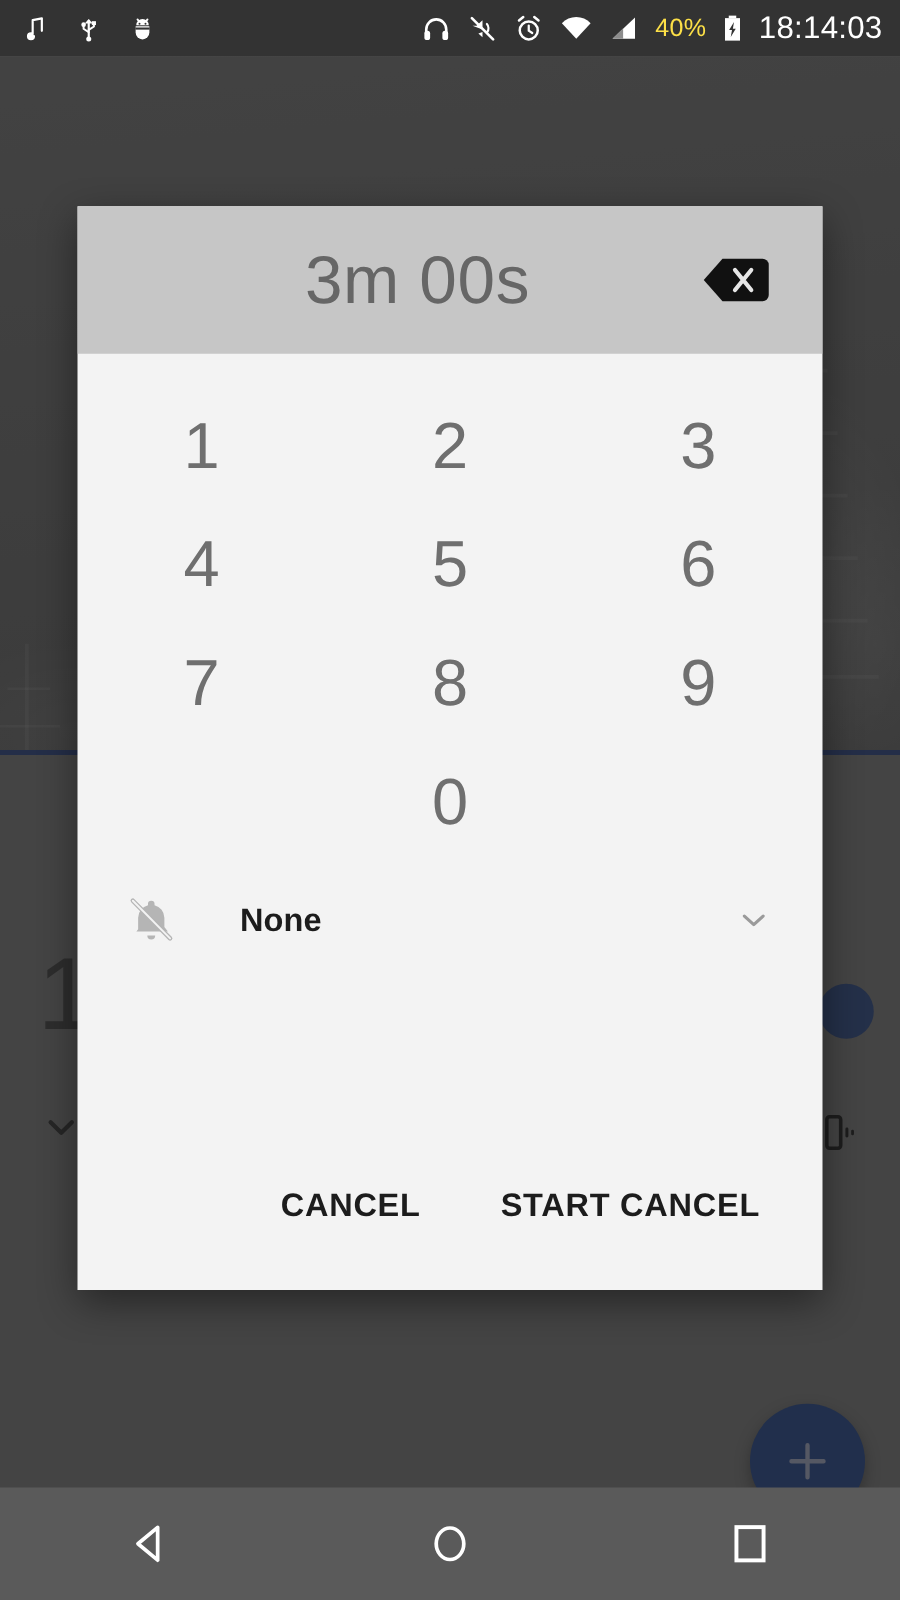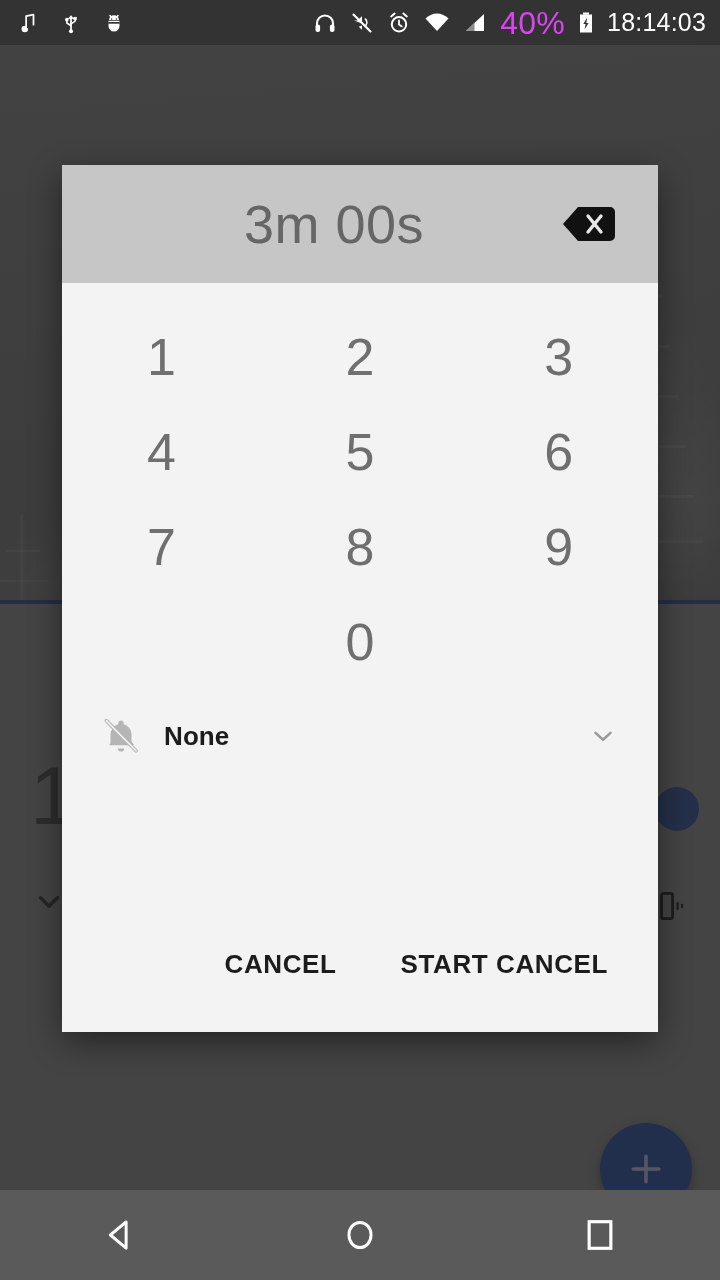--- a/index.html
+++ b/index.html
@@ -43,22 +43,22 @@
     align-items: center;
     gap: 13px;
   }
   .sb-icon {
     display: inline-flex;
     align-items: center;
     justify-content: center;
     line-height: 0;
   }
   .sb-text {
-    color: #d946ef;
-    font-size: 32px;
+    color: #fde047;
+    font-size: 20px;
     letter-spacing: 0.3px;
     line-height: 1;
     white-space: nowrap;
     text-align: right;
   }
   .sb-clock {
     color: #ffffff;
     font-size: 25px;
     letter-spacing: 0.2px;
     line-height: 1;
@@ -237,20 +237,21 @@
     flex: none;
     display: flex;
     align-items: center;
     justify-content: flex-start;
   }
   .option-label {
     font-size: 26px;
     font-weight: bold;
     color: #1c1c1c;
     letter-spacing: 0.1px;
+    margin-left: 28px;
   }
   .option-chevron {
     margin-left: auto;
     width: 34px;
     height: 34px;
     display: flex;
     align-items: center;
     justify-content: center;
   }
 

